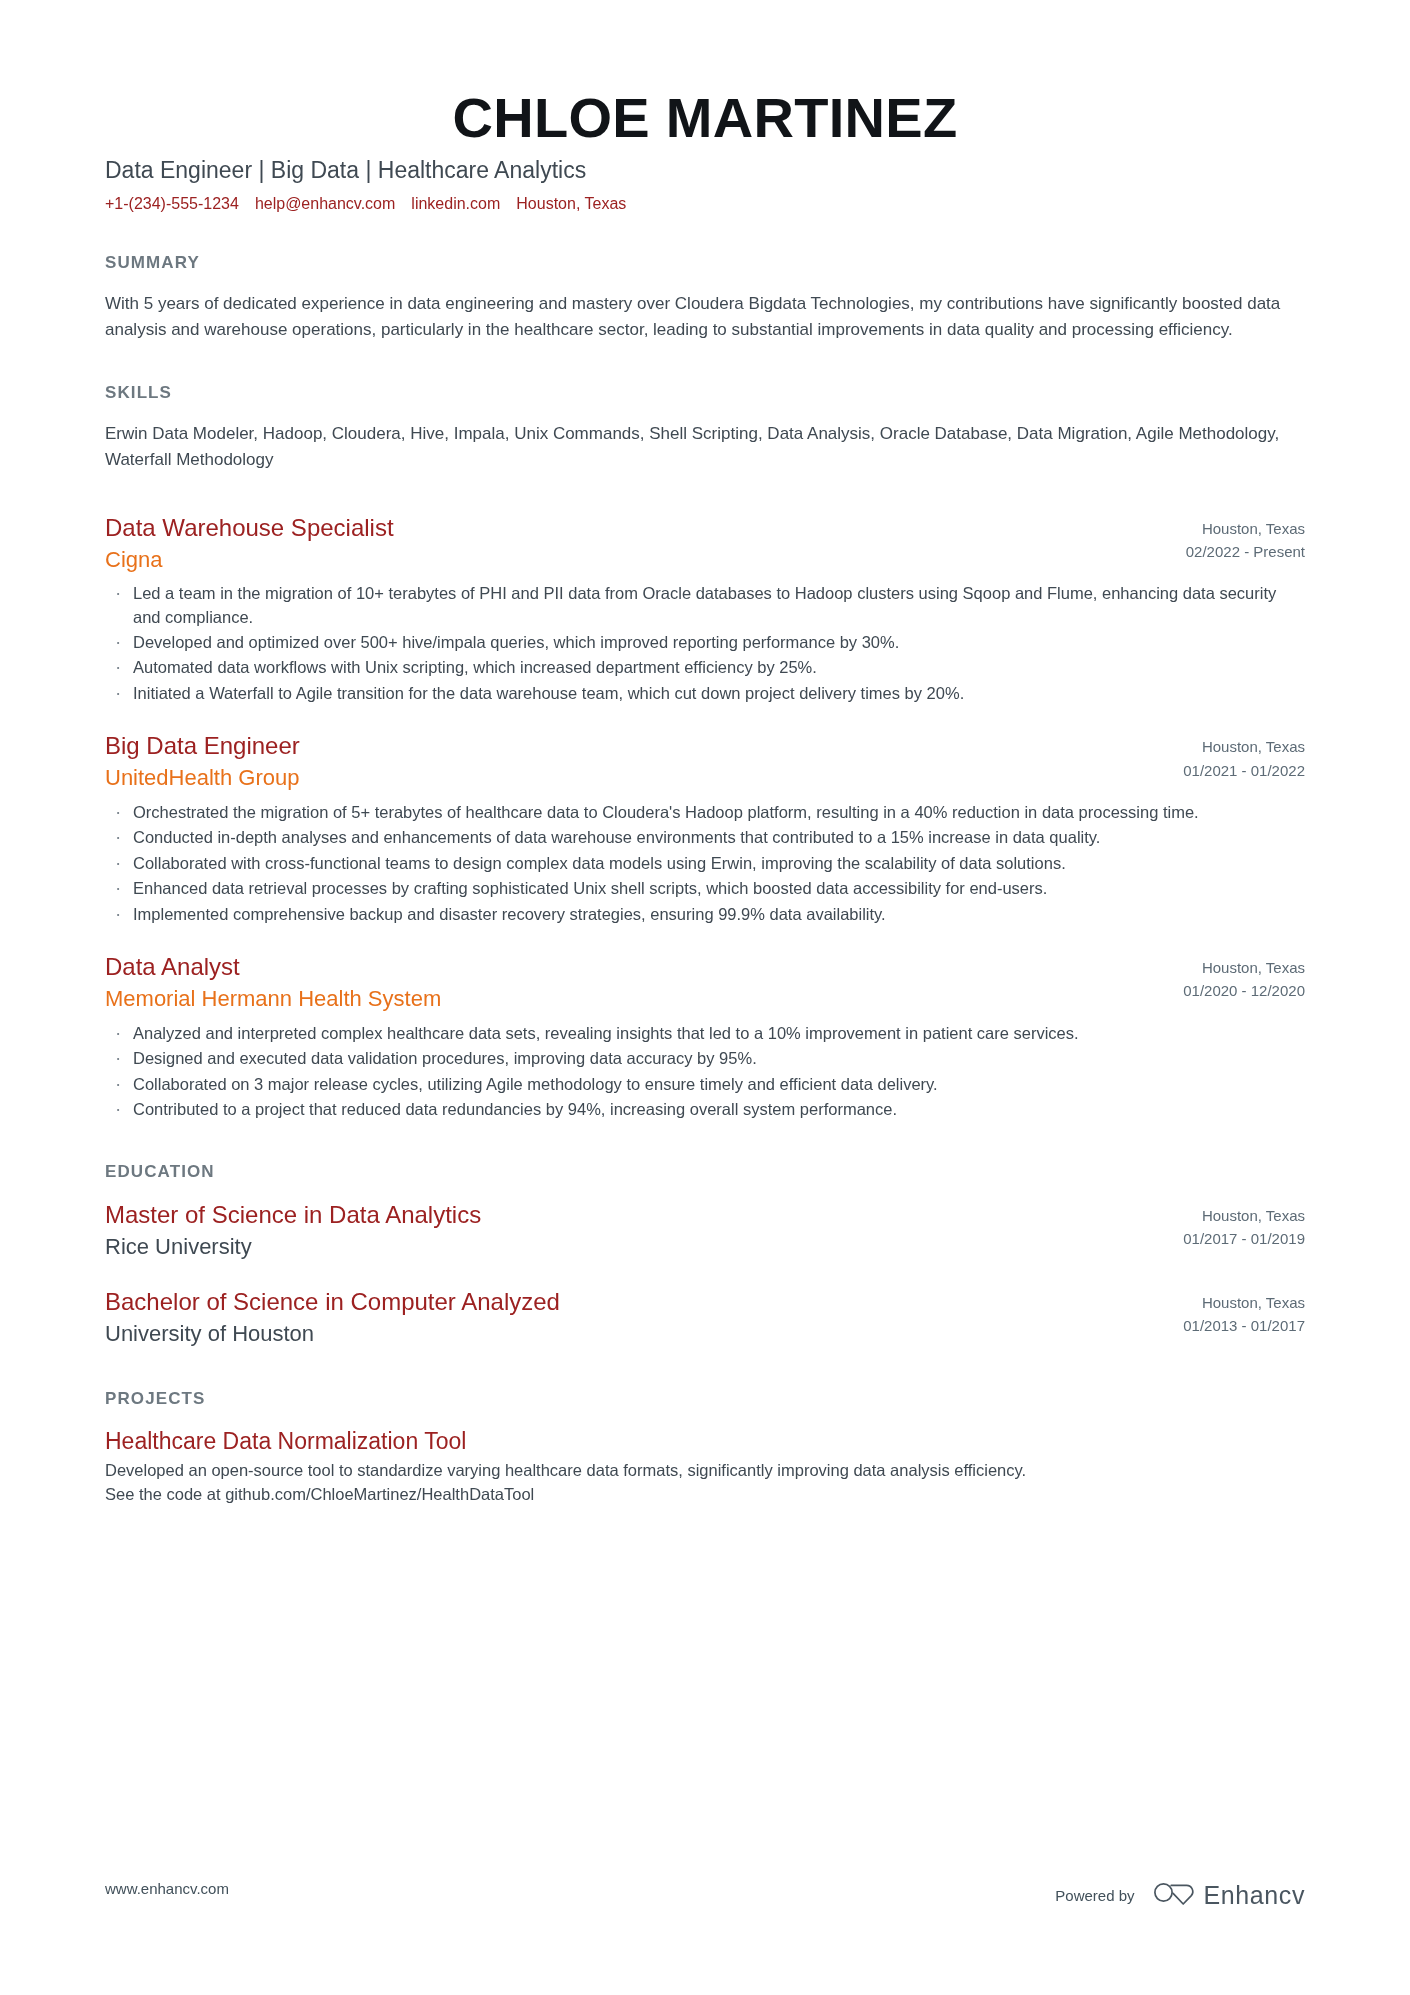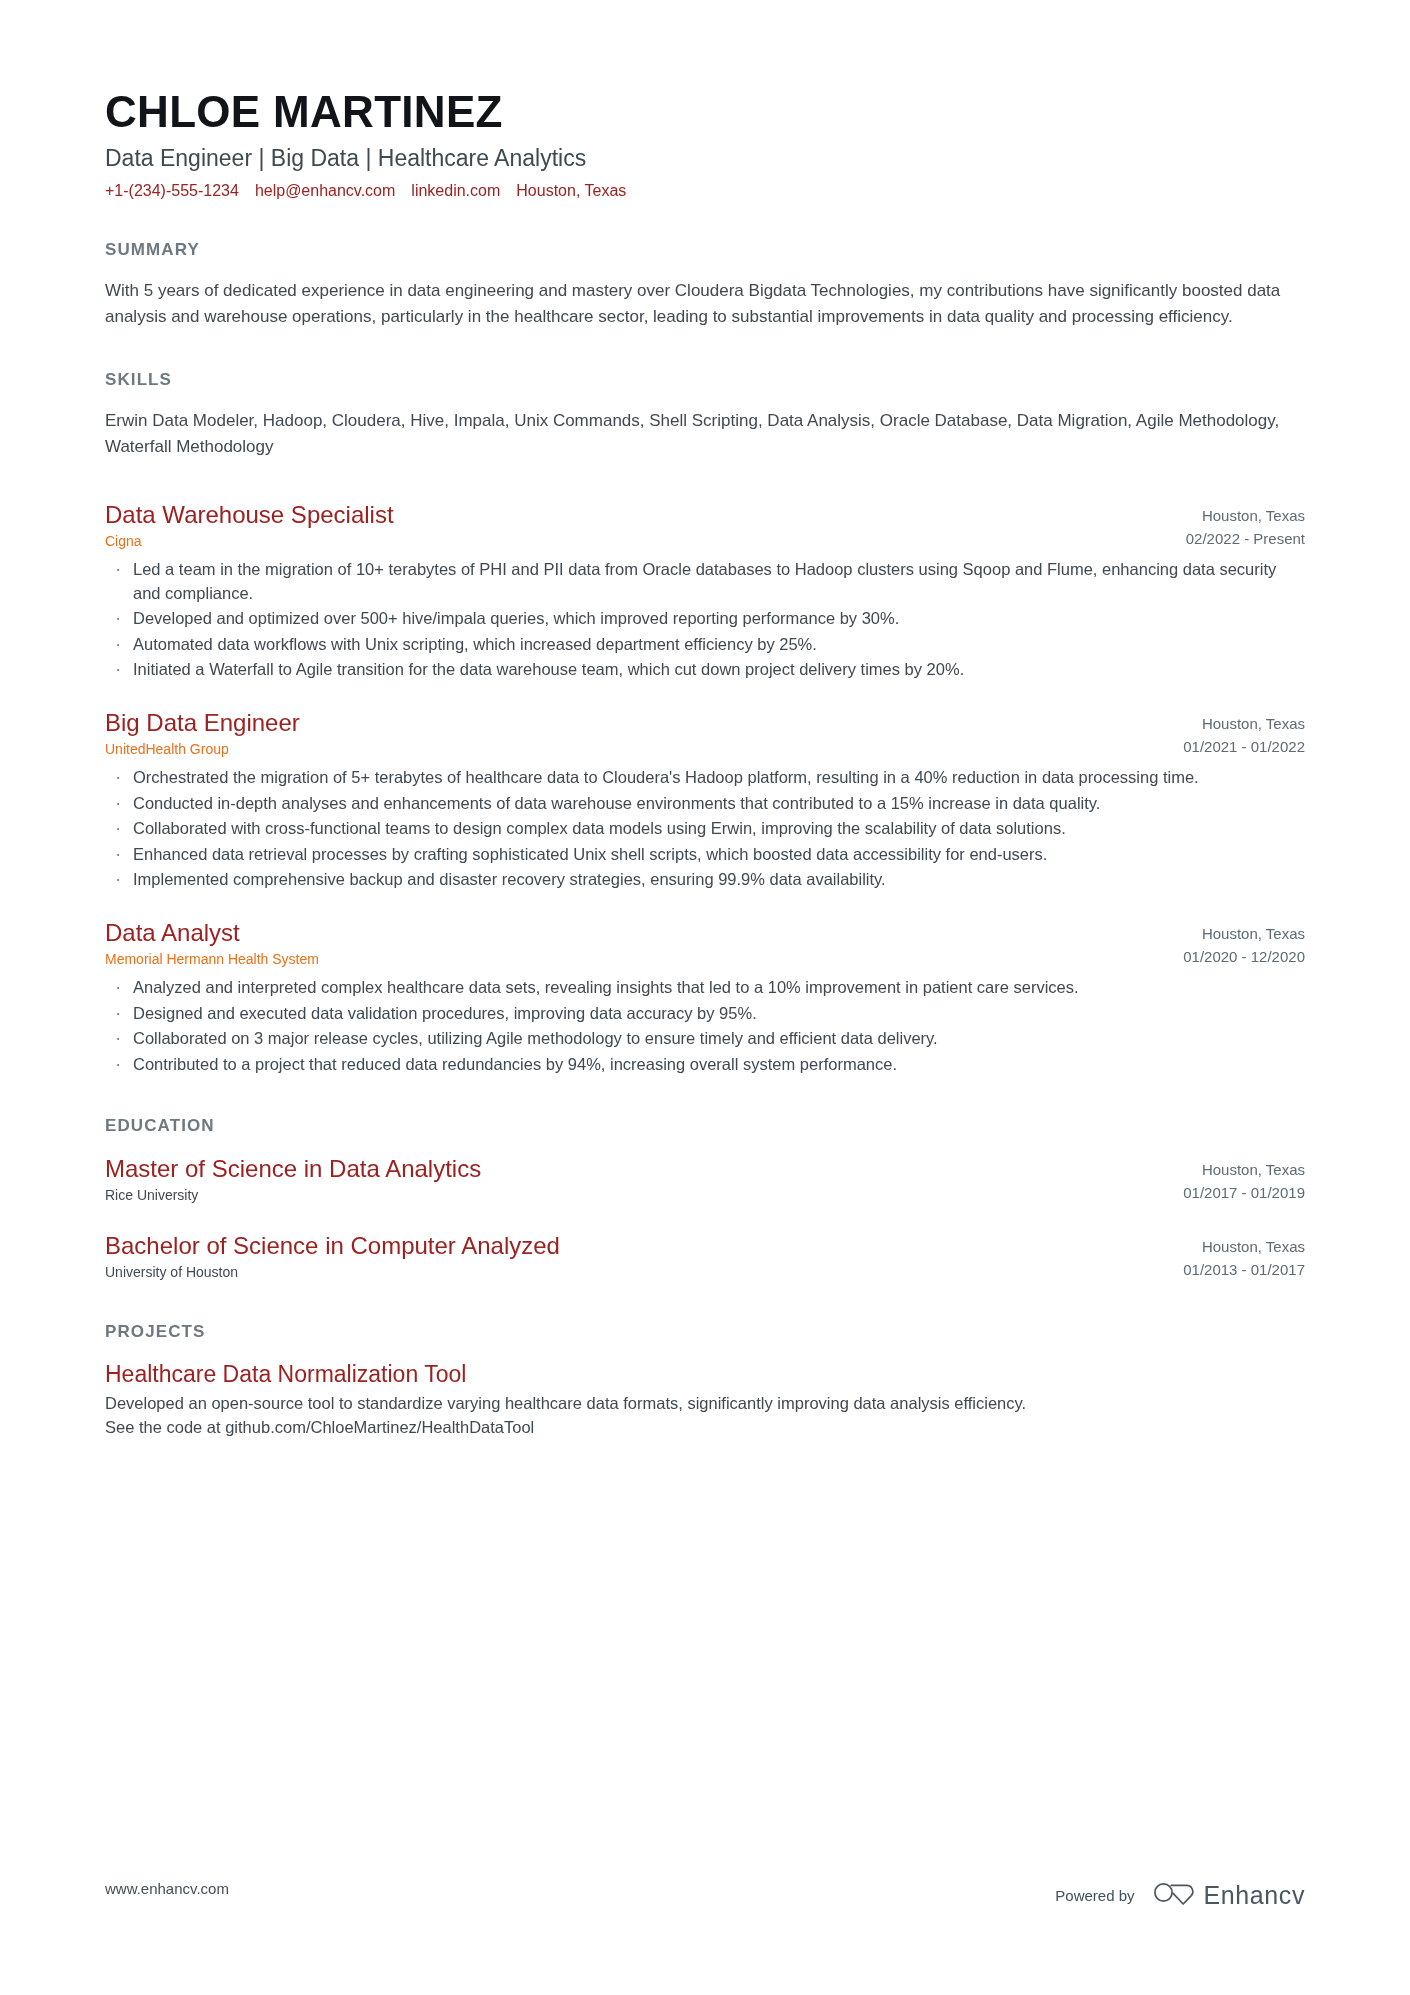--- a/index.html
+++ b/index.html
@@ -19,27 +19,28 @@
   }
   .inner {
     position: absolute;
     left: 105px;
     top: 0;
     width: 1200px;
   }
 
   
   .name {
-    font-size: 44px;
+    font-size: 56px;
     font-weight: 700;
     letter-spacing: 0.3px;
     color: #111418;
     margin: 0;
     padding-top: 88px;
     line-height: 1.08;
+    text-align: center;
   }
   .headline {
     font-size: 23px;
     font-weight: 400;
     color: #3f4952;
     margin: 8px 0 0 0;
     line-height: 1.25;
   }
   .contact-line {
     margin-top: 10px;
@@ -84,21 +85,21 @@
     padding-top: 4px;
   }
   .entry-title {
     font-size: 24px;
     font-weight: 400;
     color: #9c2121;
     line-height: 1.25;
     margin: 0;
   }
   .entry-org {
-    font-size: 14px;
+    font-size: 22px;
     color: #e8711a;
     line-height: 1.35;
     margin: 2px 0 0 0;
   }
   .entry-org.plain { color: #3f4952; }
   .entry-loc, .entry-date {
     font-size: 15px;
     color: #5d6b76;
     line-height: 1.55;
     white-space: nowrap;

